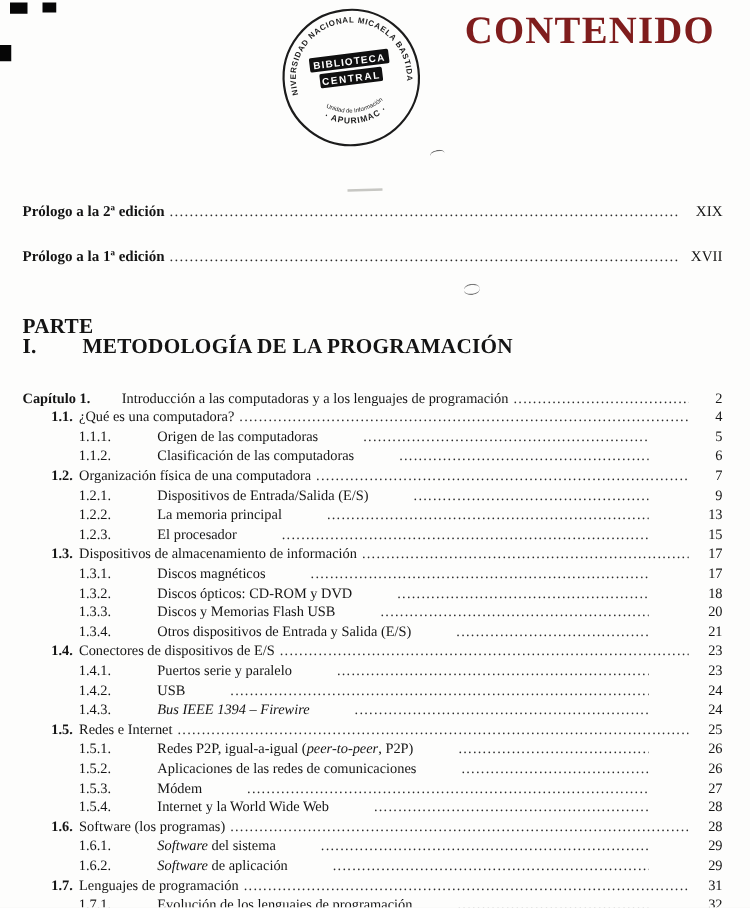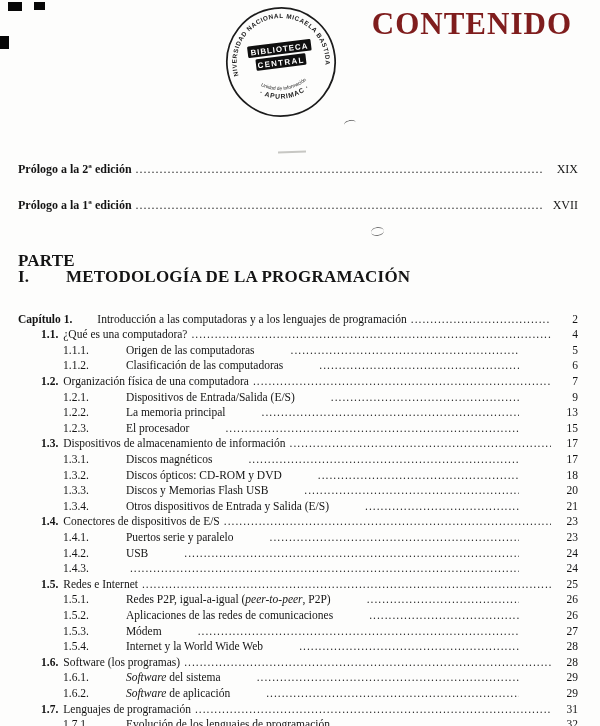--- a/index.html
+++ b/index.html
@@ -216,20 +216,21 @@
     <span class="pnum">23</span>
   </div>
       <div class="row entry-row level-2">
     <span class="num">1.4.2.</span>
     <span class="txt"><span class="pre">USB</span><span class="ital"></span><span class="post"></span></span>
     <span class="leader"></span>
     <span class="pnum">24</span>
   </div>
       <div class="row entry-row level-2">
     <span class="num">1.4.3.</span>
+    <span class="txt"><span class="pre"></span><span class="ital">Bus IEEE 1394 – Firewire</span><span class="post"></span></span>
     <span class="leader"></span>
     <span class="pnum">24</span>
   </div>
       <div class="row entry-row level-1">
     <span class="num">1.5.</span>
     <span class="txt"><span class="pre">Redes e Internet</span><span class="ital"></span><span class="post"></span></span>
     <span class="leader"></span>
     <span class="pnum">25</span>
   </div>
       <div class="row entry-row level-2">

